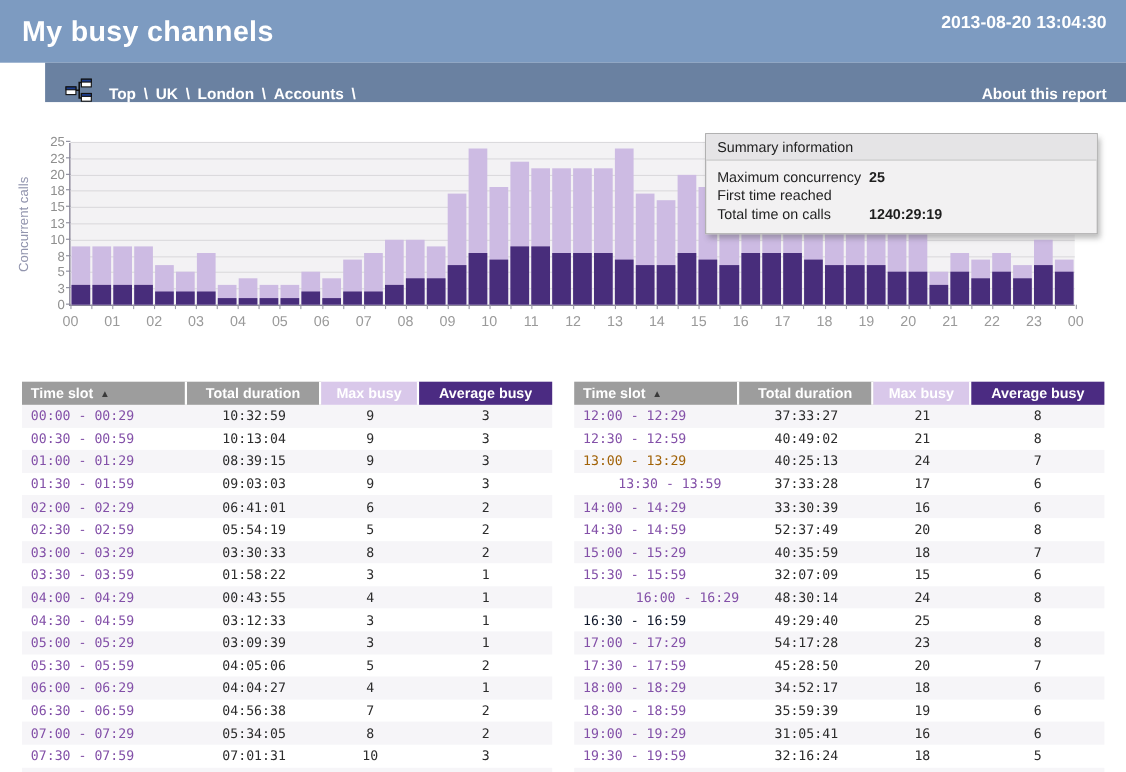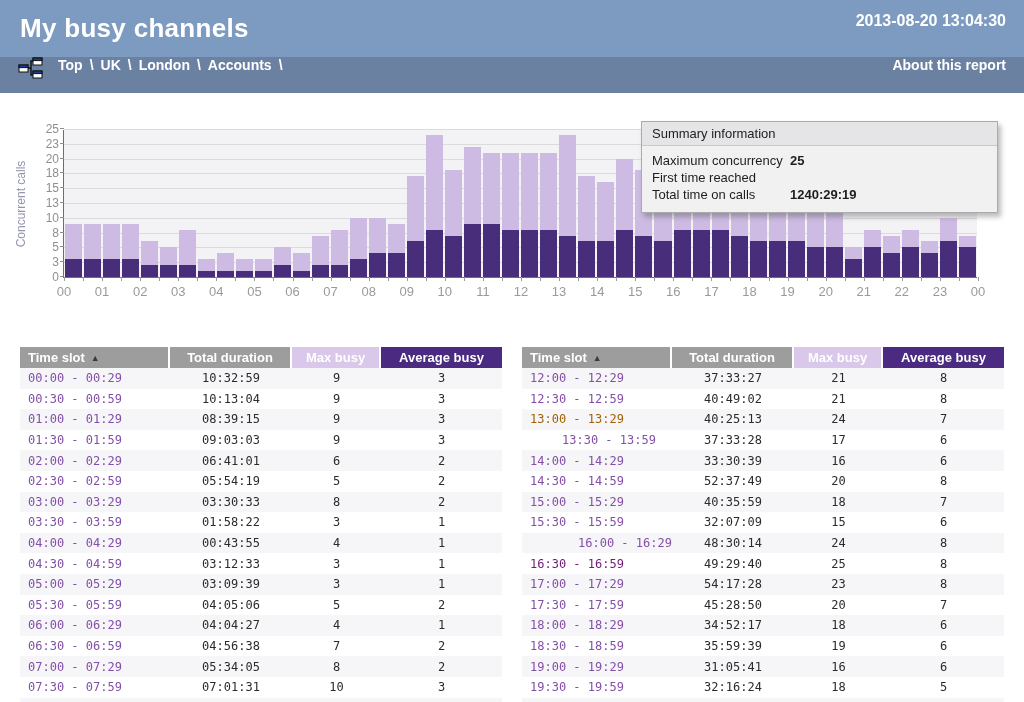--- a/index.html
+++ b/index.html
@@ -5,21 +5,21 @@
   * { margin:0; padding:0; box-sizing:border-box; }
   html,body { width:1024px; height:702px; background:#fff; overflow:hidden;
               font-family:"Liberation Sans", sans-serif; }
 
   
   .hdr { position:relative; height:57px; }
   .hdr-title { position:absolute; left:20px; top:13px; color:#fff; font-size:26px; font-weight:bold; letter-spacing:.3px; }
   .hdr-time  { position:absolute; right:18px; top:12px; color:#fff; font-size:16px; font-weight:bold; }
 
   
-  .bc { position:relative; height:36px; display:flex; align-items:flex-start; }
+  .bc { position:relative; height:36px; display:flex; align-items:flex-end;margin-left:41px; }
   .bc-icon { margin-left:18px; width:26px; height:22px; }
   .bc-items { margin-left:14px; font-size:14px; font-weight:bold; color:#fff; }
   .crumb { cursor:pointer; }
   .crumb-sep { padding:0 7px; font-weight:bold; }
   .bc-about { position:absolute; right:18px; font-size:14px; font-weight:bold; color:#fff; cursor:pointer; }
 
   
   .chart-wrap { position:relative; height:232px; background:#fff; }
   .plot { position:absolute; left:63px; top:37px; width:914px; height:148px;
           background:#F3F2F4; border-left:1px solid #6F6A80; border-bottom:1px solid #6F6A80; }
@@ -592,21 +592,21 @@
           <div class="td">15</div>
           <div class="td">6</div>
         </div>
         <div class="trow">
           <div class="td time" style="color: rgb(131, 80, 168); margin-left: 48px;">16:00 - 16:29</div>
           <div class="td">48:30:14</div>
           <div class="td">24</div>
           <div class="td">8</div>
         </div>
         <div class="trow">
-          <div class="td time" style="color: #701a75;">16:30 - 16:59</div>
+          <div class="td time" style="color: #0f172a;">16:30 - 16:59</div>
           <div class="td">49:29:40</div>
           <div class="td">25</div>
           <div class="td">8</div>
         </div>
         <div class="trow">
           <div class="td time" style="color: rgb(131, 80, 168);">17:00 - 17:29</div>
           <div class="td">54:17:28</div>
           <div class="td">23</div>
           <div class="td">8</div>
         </div>

